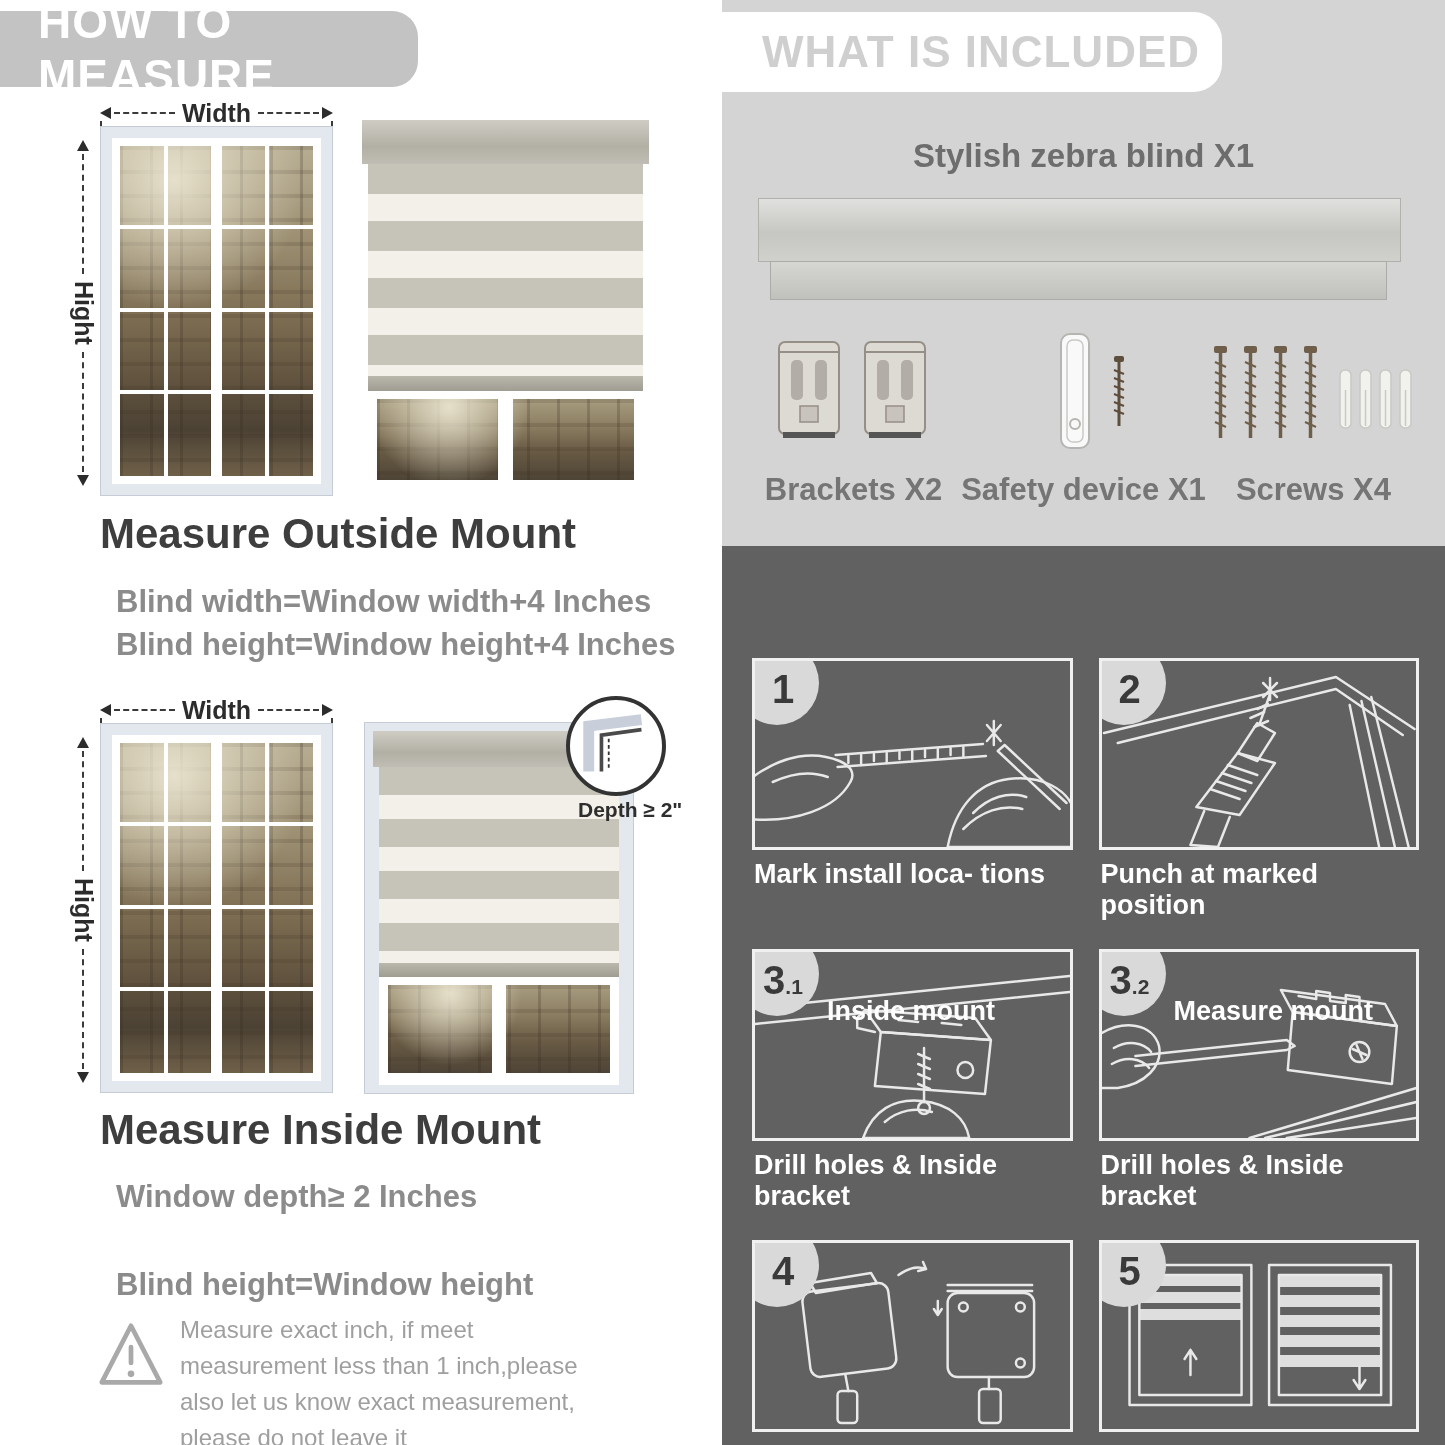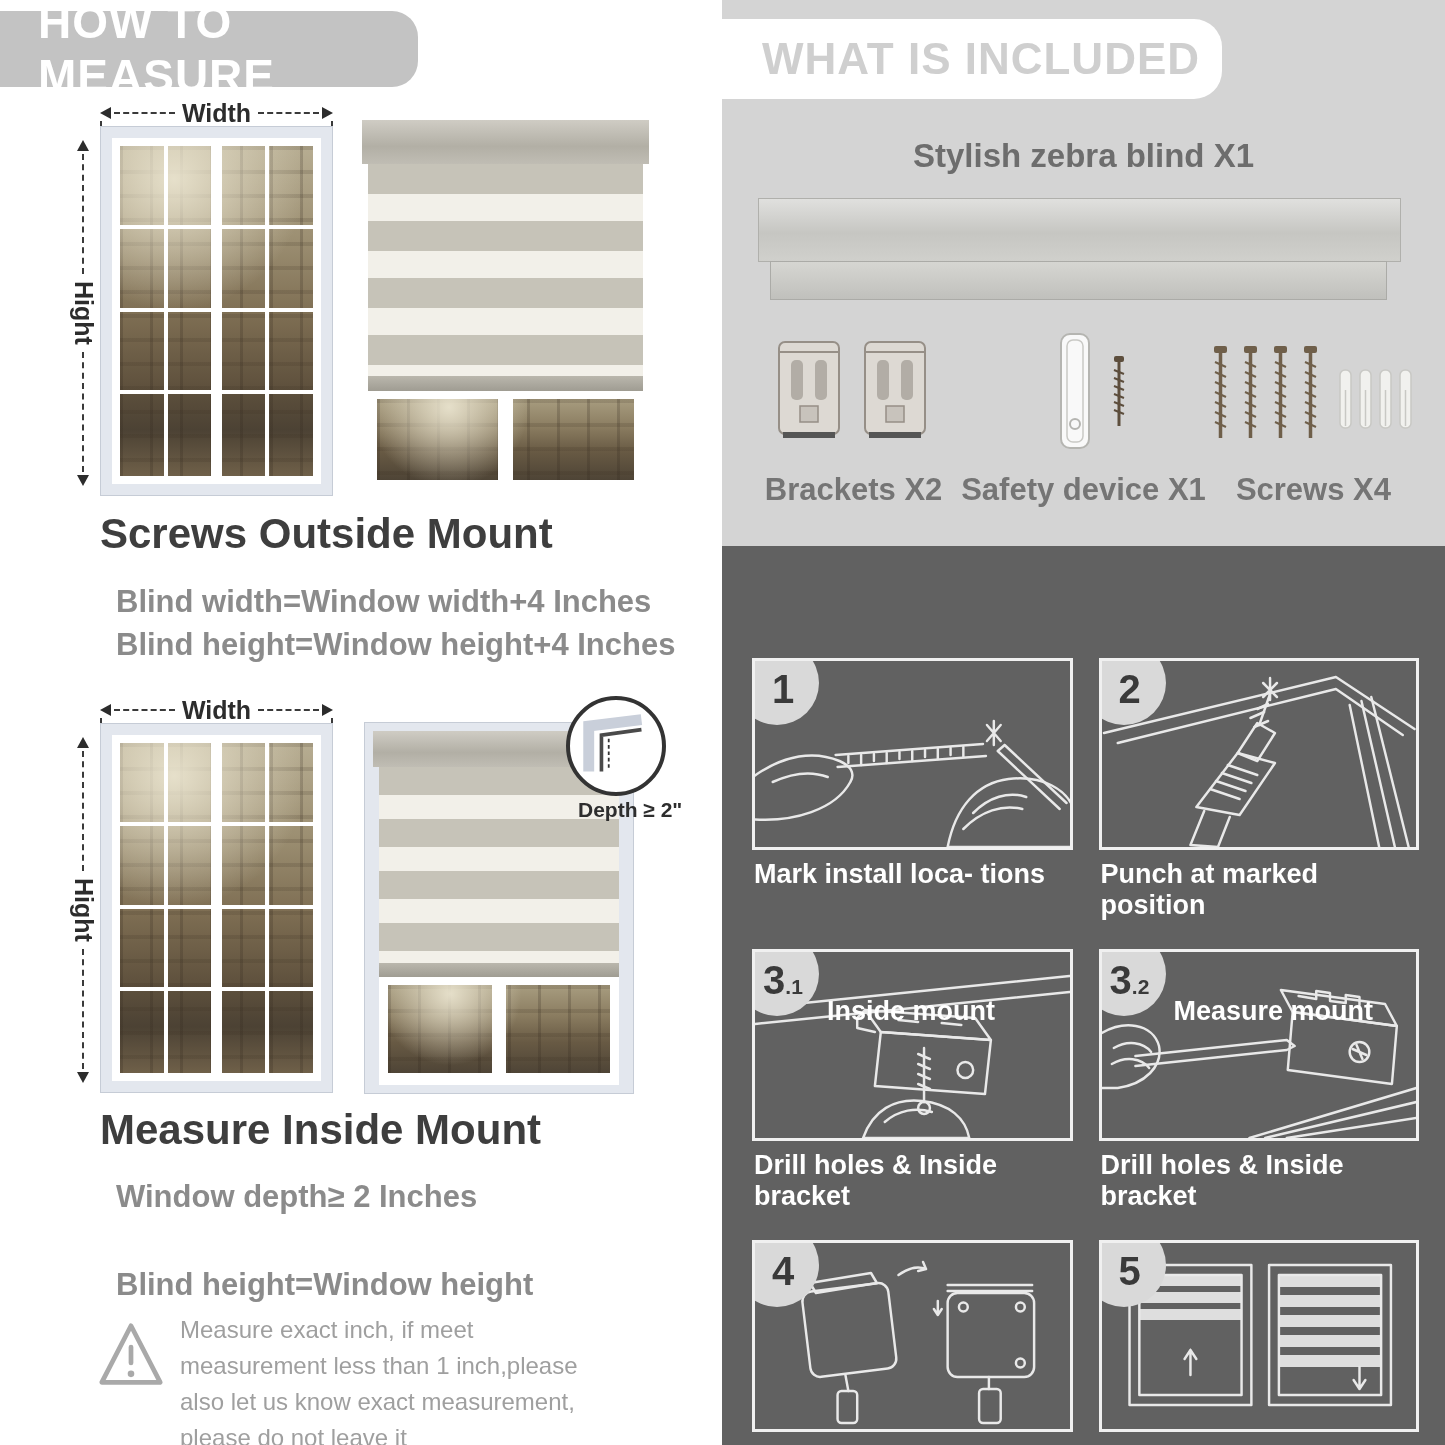--- a/index.html
+++ b/index.html
@@ -79,21 +79,21 @@
 
   .circle-detail { position:absolute; background:#fff; border:4px solid #333; border-radius:50%;
                    display:flex; align-items:center; justify-content:center; z-index:6; }
   .depth-label { position:absolute; font-size:21px; font-weight:bold; color:#2e2e2e; white-space:nowrap; }
 
   .warn-text { position:absolute; margin:0; font-size:24px; color:#9f9f9f; line-height:1.5; font-weight:normal; }
 
   
   .right-col { position:absolute; left:722px; top:0; width:723px; height:1445px; }
   .included { position:absolute; left:0; top:0; width:723px; height:546px; background:#d4d4d4; }
-  .band-white { position:absolute; left:0; background:#fff; border-radius:0 28px 28px 0; display:flex; align-items:center;margin-top:7px; }
+  .band-white { position:absolute; left:0; background:#fff; border-radius:0 28px 28px 0; display:flex; align-items:center; }
   .wi-band { top:12px; width:500px; height:80px; }
   .wi-band span { padding-left:40px; font-size:44px; font-weight:bold; color:#cfcfcf; letter-spacing:1px; }
   .blind-label { position:absolute; top:137px; left:0; width:100%; text-align:center;
                  font-size:33px; font-weight:bold; color:#6d6d6d; }
   .rail-top { position:absolute; left:36px; right:44px; top:198px; height:64px; box-sizing:border-box;
               background:linear-gradient(180deg,#e0e0de 0%,#c6c6c2 55%,#d0d0cc 100%); border:1px solid #b0b0ac; }
   .rail-bottom { position:absolute; left:48px; right:58px; top:261px; height:39px; box-sizing:border-box;
                  background:linear-gradient(180deg,#d6d6d2 0%,#c0c0bc 100%); border:1px solid #ababa7; }
   .items { position:absolute; left:24px; right:24px; top:330px; display:flex; }
   .item { flex:1; display:flex; flex-direction:column; align-items:center;justify-content:space-between; }
@@ -153,21 +153,21 @@
       <div class="headrail"></div>
       <div class="blind-body">
         <div class="stripes"></div>
         <div class="bottomrail"></div>
         <div class="below-window">
           <div class="photo photo-simple"></div>
         </div>
       </div>
     </div>
 
-    <h2 class="h-dark" style="left:100px; top:510px;">Screws Outside Mount</h2>
+    <h2 class="h-dark" style="left:100px; top:510px;">Measure Outside Mount</h2>
     <p class="g-line" style="left:100px; top:568px;">Blind width=Window width+4 Inches</p>
     <p class="g-line" style="left:100px; top:611px;">Blind height=Window height+4 Inches</p>
 
     <div class="h-measure" style="left:100px; top:698px; width:233px;">
       <i class="tri tri-l"></i>
       <i class="dash"></i>
       <span class="mlabel">Width</span>
       <i class="dash"></i>
       <i class="tri tri-r"></i>
       <i class="vtick l"></i>

